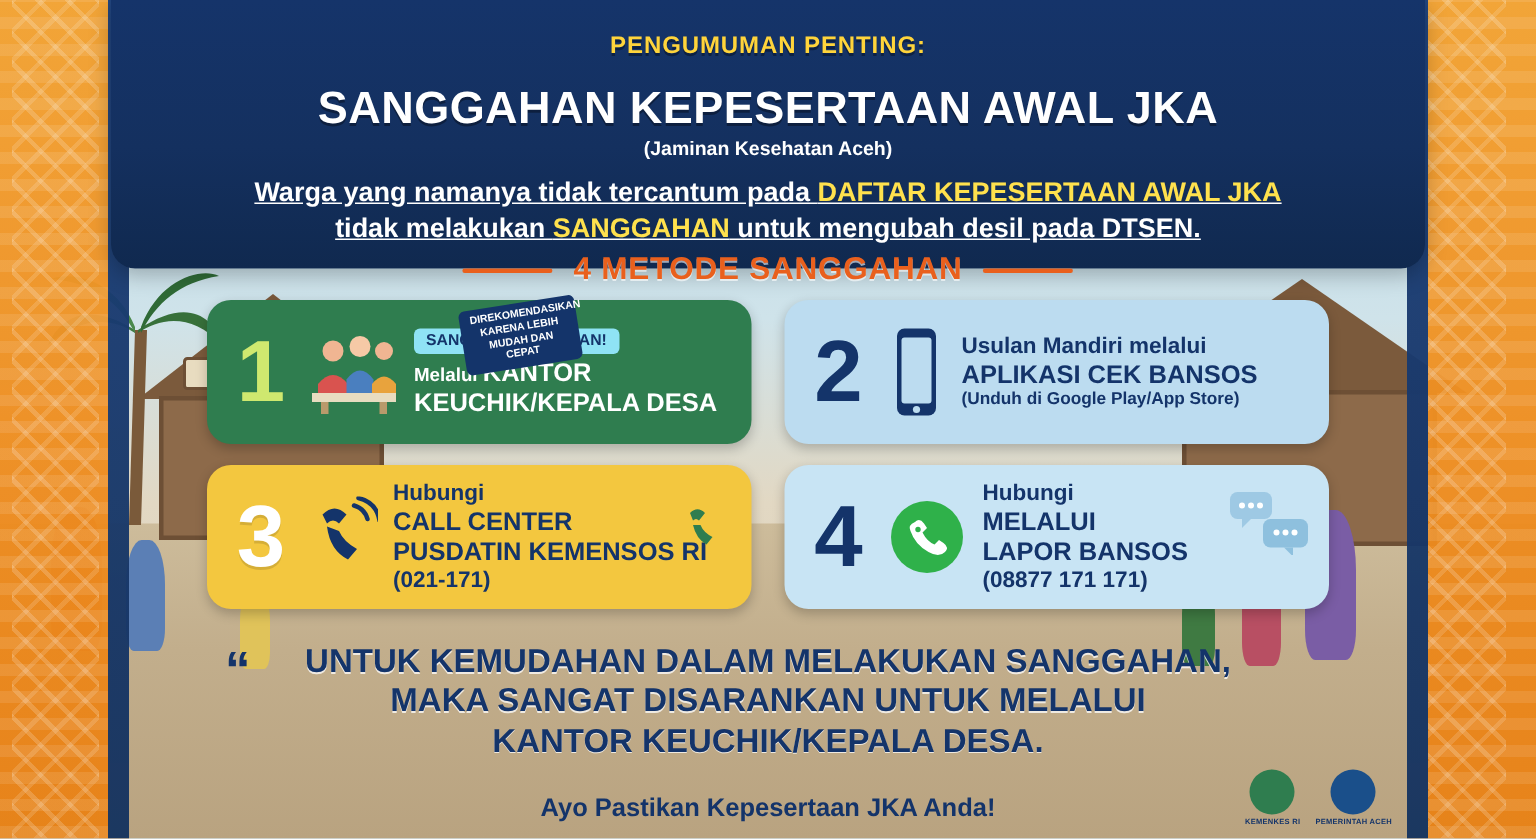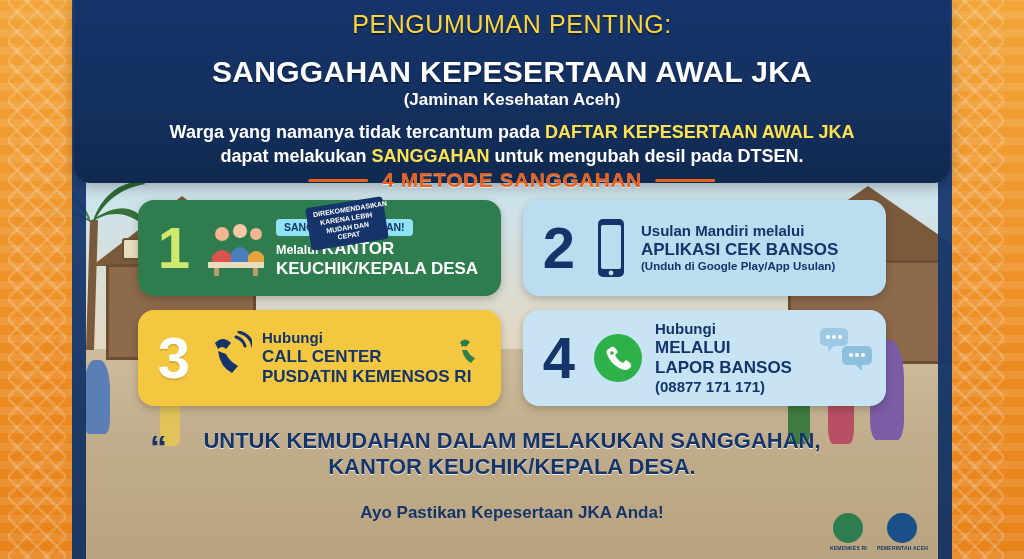--- a/index.html
+++ b/index.html
@@ -71,32 +71,33 @@
   
   .header {
     position: absolute; left: 74px; right: 74px; top: 0;
     background: linear-gradient(180deg, #15346a 0%, #14305f 55%, #10294f 100%);
     border-radius: 0 0 16px 16px;
     padding: 10px 26px 14px;
     text-align: center;
     box-shadow: 0 4px 14px rgba(0,0,0,.25);
   }
   .h-line1 {
-    color: #ffd43b; font-size: 25px; font-weight: normal; letter-spacing: .6px;
+    color: #ffd43b; font-size: 16px; font-weight: bold; letter-spacing: .6px;
     text-shadow: 0 2px 0 rgba(0,0,0,.35);
+    margin-top: 12px;
   }
   .h-line2 {
     color: #ffffff; font-size: 30px; font-weight: bold; letter-spacing: .3px;
     margin-top: 16px; text-shadow: 0 2px 0 rgba(0,0,0,.35);
   }
   .h-line3 {
-    color: #ffffff; font-size: 17px; font-weight: bold; margin-top: 1px;
+    color: #ffffff; font-size: 13px; font-weight: bold; margin-top: 1px;
   }
   .h-body {
-    margin-top: 10px; color: #ffffff; font-size: 18px; font-weight: bold; line-height: 1.35;
+    margin-top: 10px; color: #ffffff; font-size: 18px; font-weight: bold; line-height: 1.35; text-decoration: underline;
   }
   .hl { color: #ffe14d; }
 
   
   .sec-title {
     position: absolute; left: 50%; transform: translateX(-50%); top: 168px;
     color: #e9601d; font-size: 21px; font-weight: bold; letter-spacing: .5px;
     display: flex; align-items: center; gap: 14px;
     text-shadow: 0 1px 0 rgba(255,255,255,.6);
   }
@@ -222,21 +223,21 @@
   <div class="side-band right">
     <div class="band-motif"></div>
   </div>
 
   <div class="header">
     <div class="h-line1">PENGUMUMAN PENTING:</div>
     <div class="h-line2">SANGGAHAN KEPESERTAAN AWAL JKA</div>
     <div class="h-line3">(Jaminan Kesehatan Aceh)</div>
     <div class="h-body">
       <span>Warga yang namanya tidak tercantum pada </span><span class="hl">DAFTAR KEPESERTAAN AWAL JKA</span><br>
-      <span>dapat melakukan </span><span class="hl">SANGGAHAN</span><span> untuk mengubah desil pada DTSEN.</span>
+      <span>tidak melakukan </span><span class="hl">SANGGAHAN</span><span> untuk mengubah desil pada DTSEN.</span>
     </div>
   </div>
 
   <div class="sec-title">
     <span class="dash"></span>
     <span>4 METODE SANGGAHAN</span>
     <span class="dash"></span>
   </div>
 
   <div class="methods">
@@ -272,38 +273,39 @@
       <div class="icon">
         <svg width="40" height="62" viewBox="0 0 40 62">
           <rect x="7" y="2" width="26" height="58" rx="5" fill="#14346a"></rect>
           <rect x="10" y="8" width="20" height="44" rx="2" fill="#bcdcf0"></rect>
           <circle cx="20" cy="56" r="2.4" fill="#bcdcf0"></circle>
         </svg>
       </div>
       <div class="txt">
         <div class="t-mid">Usulan Mandiri melalui</div>
         <div class="t-big">APLIKASI CEK BANSOS</div>
-        <div class="t-note">(Unduh di Google Play/App Usulan)</div>
+        <div class="t-note">(Unduh di Google Play/App Store)</div>
       </div>
     </div>
 
     <div class="card card-3">
       <div class="num">3</div>
       <div class="icon">
         <svg width="46" height="54" viewBox="0 0 46 54">
           <path d="M9 12 q8-8 16 0 l-5 6 q-4-4-8 0z" fill="#14346a"></path>
           <path d="M12 20 q2 16 14 22 l6-7 q-9-5-12-12z" fill="#14346a"></path>
           <path d="M30 6 q7 2 9 9" stroke="#14346a" stroke-width="3" fill="none" stroke-linecap="round"></path>
           <path d="M33 1 q12 3 14 15" stroke="#14346a" stroke-width="3" fill="none" stroke-linecap="round"></path>
         </svg>
       </div>
       <div class="txt">
         <div class="t-mid">Hubungi</div>
         <div class="t-big">CALL CENTER</div>
         <div class="t-big">PUSDATIN KEMENSOS RI</div>
+        <div class="t-mid">(021-171)</div>
       </div>
       <div style="position:absolute;right:14px;top:26px;">
         <svg width="34" height="34" viewBox="0 0 34 34">
           <path d="M7 6 q5-5 10 0 l-4 5 q-2-2-4 0z M9 14 q2 9 9 13 l4-5 q-6-3-8-8z" fill="#2f7d4f"></path>
         </svg>
       </div>
     </div>
 
     <div class="card card-4">
       <div class="num">4</div>
@@ -334,20 +336,21 @@
             <circle cx="39" cy="29" r="2" fill="#fff"></circle>
             <circle cx="45" cy="29" r="2" fill="#fff"></circle>
         </svg>
       </div>
     </div>
   </div>
 
   <div class="footer-msg">
     <span class="quote">“</span>
     <div class="fm-line">UNTUK KEMUDAHAN DALAM MELAKUKAN SANGGAHAN,</div>
+    <div class="fm-line">MAKA SANGAT DISARANKAN UNTUK MELALUI</div>
     <div class="fm-line">KANTOR KEUCHIK/KEPALA DESA.</div>
     <div class="fm-sub">Ayo Pastikan Kepesertaan JKA Anda!</div>
   </div>
 
   <div class="logos">
     <div class="logo-box">
       <div class="logo-circle"></div>
       <div class="logo-cap">KEMENKES RI</div>
     </div>
     <div class="logo-box">

